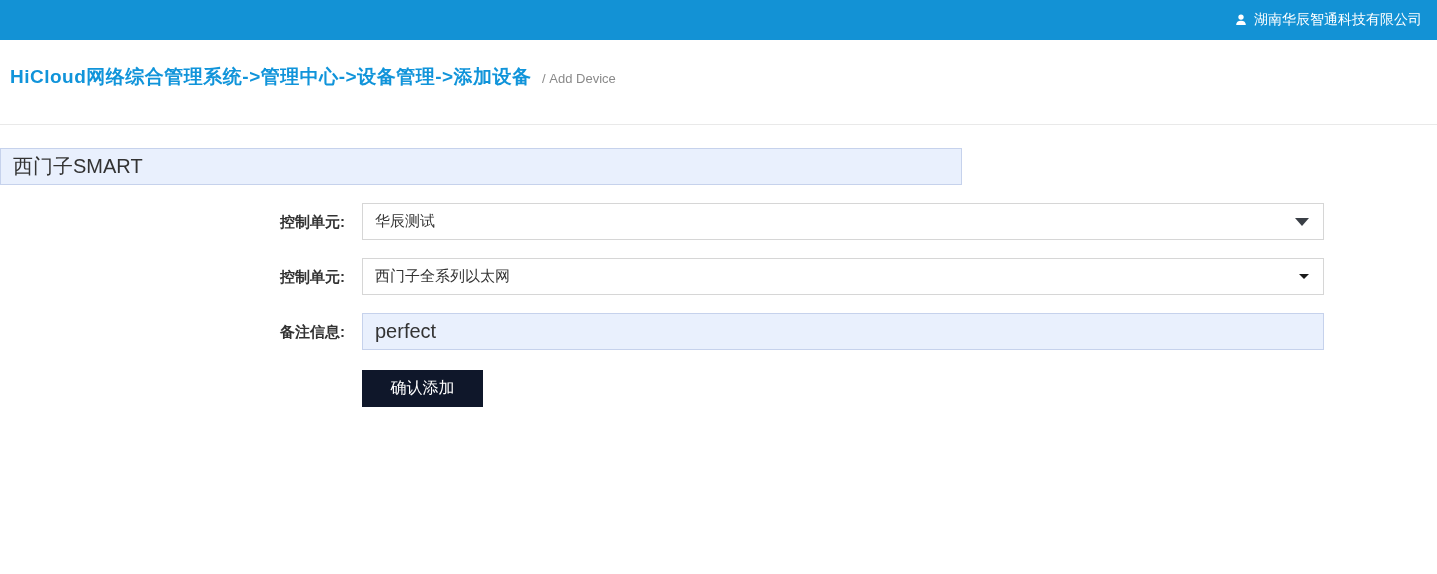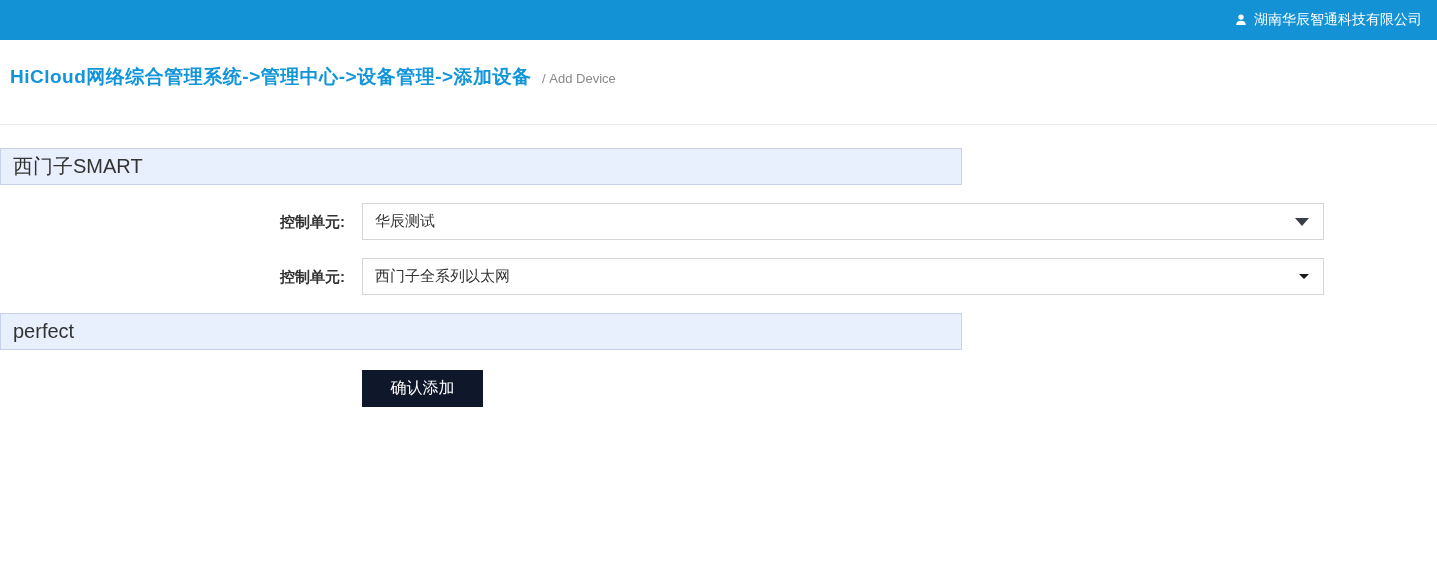--- a/index.html
+++ b/index.html
@@ -154,20 +154,21 @@
   <div class="form-row">
     <label class="form-label">控制单元:</label>
     <div class="form-select">
       <span>西门子全系列以太网</span>
       <span class="arrow arrow-small"></span>
     </div>
   </div>
 
 
   <div class="form-row">
+    <label class="form-label">备注信息:</label>
     <input class="form-input" type="text" value="perfect" style="">
   </div>
 
   <div class="submit-row">
     <button class="submit-btn">确认添加</button>
   </div>
 
 </div>
 
 </body></html>

